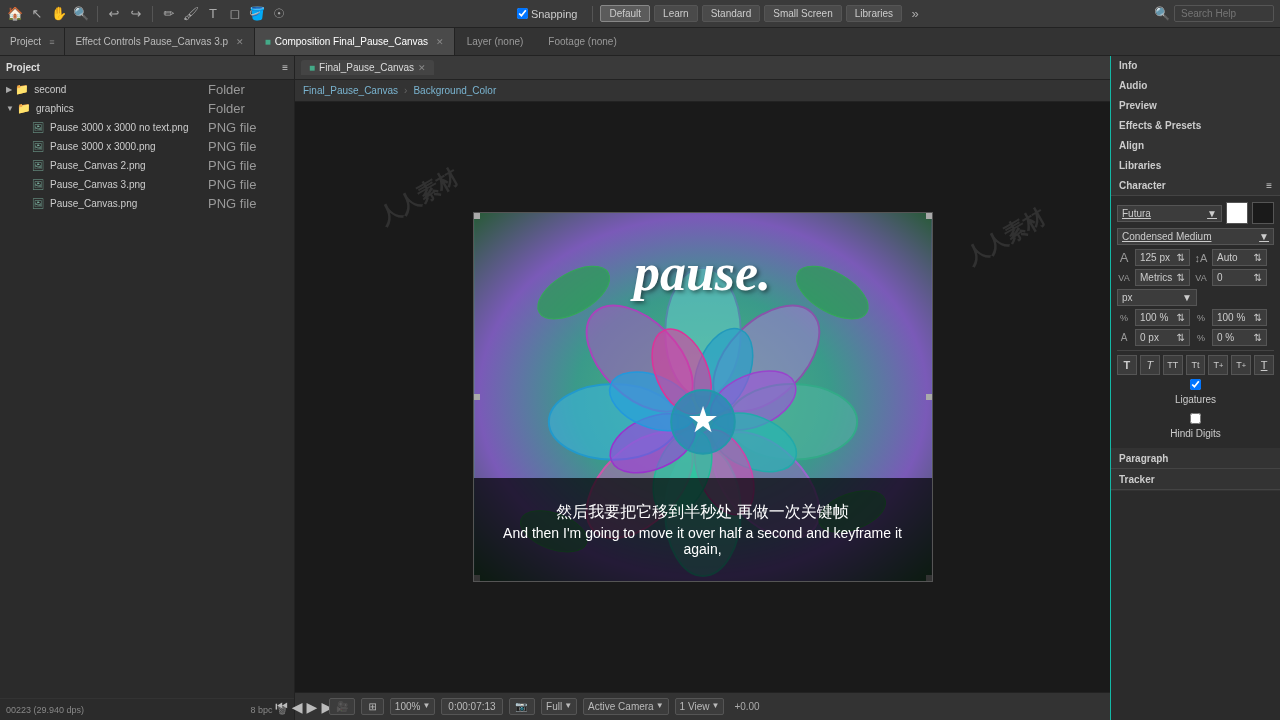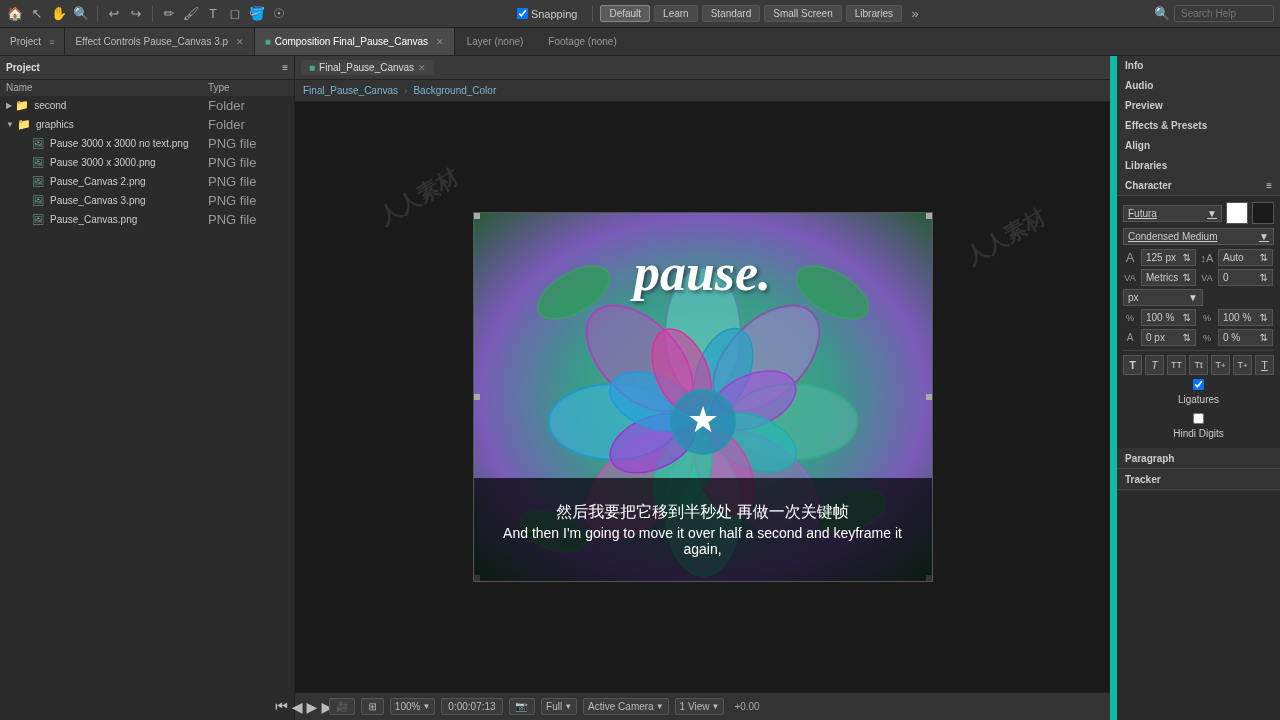--- a/index.html
+++ b/index.html
@@ -213,29 +213,29 @@
       background: #333;
       border-top: 1px solid #222;
       display: flex;
       align-items: center;
       padding: 0 6px;
       gap: 6px;
       font-size: 10px;
       color: #bbb;
     }
     .comp-ctrl { padding: 2px 6px; background: #3c3c3c; border: 1px solid #555; border-radius: 2px; cursor: pointer; color: #bbb; font-size: 10px; }
-    .comp-dropdown { display: flex; align-items: center; gap: 2px; padding: 2px 4px; background: #3c3c3c; border: 1px solid #555; border-radius: 2px; cursor: pointer; color: #bbb; font-size: 10px; }
+    .comp-dropdown { display: flex; gap: 2px; padding: 2px 4px; background: #3c3c3c; border: 1px solid #555; border-radius: 2px; cursor: pointer; color: #bbb; font-size: 10px; }
     .comp-dropdown .arr { font-size: 8px; }
 
     
     #right-panel {
       width: 170px;
       min-width: 170px;
       background: #2b2b2b;
-      border-left: 7px solid #14b8a6;
+      border-left: 1px solid #14b8a6;
       display: flex;
       flex-direction: column;
       overflow-y: auto;
     }
     .right-section {
       border-bottom: 1px solid #333;
     }
     .right-section-header {
       padding: 4px 8px;
       background: #333;
@@ -414,24 +414,20 @@
   <div class="panel-layer-none">Footage (none)</div>
 </div>
 
 <div id="main-layout">
 
   <div id="left-panel">
     <div id="project-header">
       <span class="panel-name">Project</span>
       <span style="margin-left:auto;">≡</span>
     </div>
-    <div id="project-cols">
-      <div class="col-name">Name</div>
-      <div class="col-type">Type</div>
-    </div>
     <div id="project-files">
 
       <div class="file-item">
         <span class="expand-arrow">▶</span>
         <span class="file-icon folder-icon">📁</span>
         <span class="file-name">second</span>
         <span class="file-type">Folder</span>
       </div>
 
       <div class="file-item">
@@ -466,20 +462,27 @@
         <span class="file-type">PNG file</span>
       </div>
       <div class="file-item">
         <span style="width:24px;display:inline-block;"></span>
         <span class="file-icon" style="color:#7a9;">🖼</span>
         <span class="file-name">Pause_Canvas.png</span>
         <span class="file-type">PNG file</span>
       </div>
     </div>
 
+    <div style="height:22px;background:#2b2b2b;border-top:1px solid #333;display:flex;align-items:center;padding:0 6px;font-size:9px;color:#888;">
+      <span>00223 (29.940 dps)</span>
+      <span style="margin-left:auto;display:flex;gap:4px;">
+        <span>8 bpc</span>
+        <span style="cursor:pointer;">🗑</span>
+      </span>
+    </div>
   </div>
 
   <div id="center-panel">
     <div id="comp-header">
       <div class="comp-tab">
         <span style="color:#4a8;">■</span>
         <span>Final_Pause_Canvas</span>
         <span class="close">✕</span>
       </div>
     </div>

